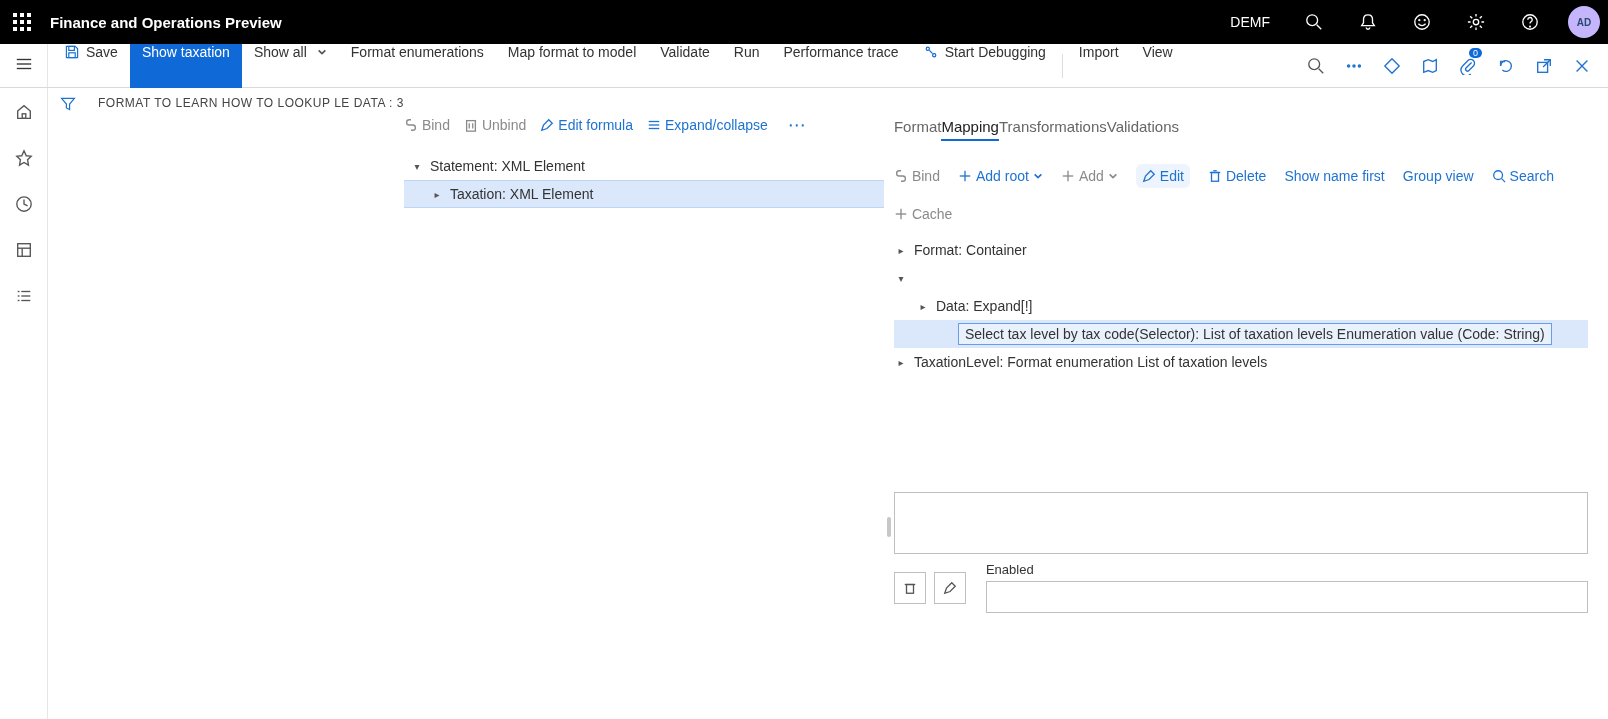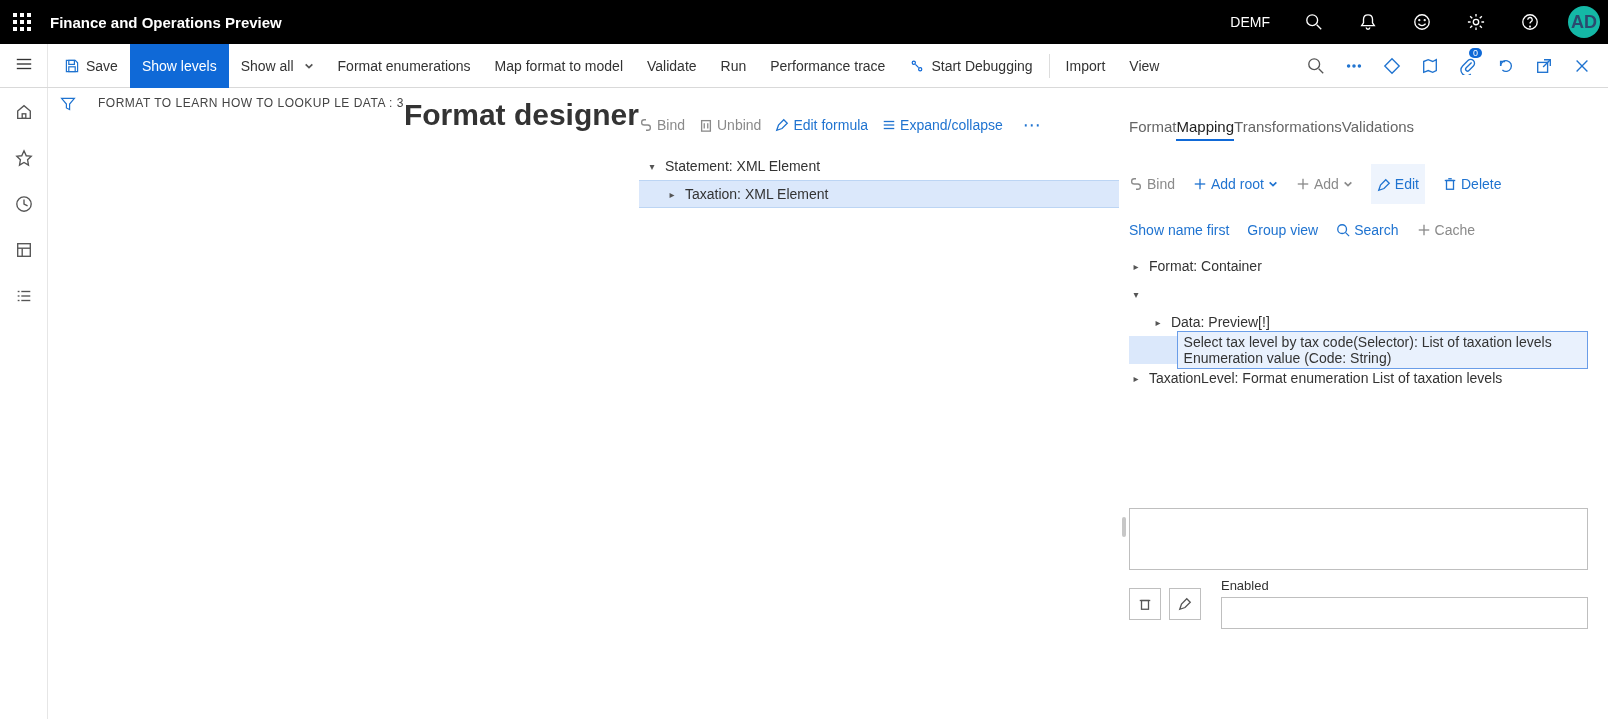--- a/index.html
+++ b/index.html
@@ -8,28 +8,28 @@
   
   .top-header { display: flex; align-items: center; height: 44px; background: #000; color: #fff; text-align: center; }
   .waffle { width: 44px; height: 44px; display: flex; align-items: center; justify-content: center; }
   .waffle svg { width: 18px; height: 18px; fill: #fff; }
   .app-title { font-size: 15px; font-weight: 600; padding-left: 6px; }
   .top-header .spacer { flex: 1; }
   .top-right { display: flex; align-items: center; gap: 14px; }
   .top-right .txt { font-size: 14px; padding: 0 10px; }
   .top-right .ico { width: 40px; height: 44px; display: flex; align-items: center; justify-content: center; }
   .top-right .ico svg { width: 18px; height: 18px; fill: none; stroke: #fff; stroke-width: 1.5; }
-  .avatar { width: 32px; height: 32px; border-radius: 50%; background: #14b8a6; color: #2b4a6f; display: flex; align-items: center; justify-content: center; font-size: 18px; font-weight: 600; margin: 0 8px 0 4px; }
+  .avatar { width: 32px; height: 32px; border-radius: 50%; background: #c4b5fd; color: #2b4a6f; display: flex; align-items: center; justify-content: center; font-size: 10px; font-weight: 600; margin: 0 8px 0 4px; }
 
   
   .cmdbar-row { display: flex; height: 44px; border-bottom: 1px solid #d9d9d9; align-items: stretch; }
   .cmdbar-left { width: 48px; display: flex; align-items: center; justify-content: center; border-right: 1px solid #e6e6e6; }
   .hamburger svg { width: 18px; height: 18px; stroke: #333; stroke-width: 1.5; fill: none; }
   .cmdbar { display: flex; align-items: center; flex: 1; padding: 0 4px; }
-  .cmd { display: flex; align-items: center; padding: 0 12px; height: 44px; font-size: 14px; color: #333; cursor: pointer; gap: 6px; }
+  .cmd { display: flex; padding: 0 12px; height: 44px; font-size: 14px; color: #333; cursor: pointer; gap: 6px; }
   .cmd.save svg { width: 16px; height: 16px; fill: none; stroke: #1f73d0; stroke-width: 1.5; }
   .cmd.primary { background: #0f69d7; color: #fff; }
   .cmd.show-all .chev { margin-left: 4px; }
   .cmd .chev svg { width: 10px; height: 10px; stroke: #555; stroke-width: 2; fill: none; }
   .cmd.debug { color: #333; }
   .cmd.debug svg { width: 16px; height: 16px; stroke: #0f69d7; stroke-width: 1.5; fill: none; }
   .cmd-sep { width: 1px; height: 24px; background: #ddd; margin: 0 4px; }
   .cmdbar-right { display: flex; align-items: center; gap: 6px; padding-right: 10px; }
   .cmdbar-right .ico { width: 32px; height: 44px; display: flex; align-items: center; justify-content: center; }
   .cmdbar-right .ico svg { width: 18px; height: 18px; stroke: #1f73d0; stroke-width: 1.5; fill: none; }
@@ -72,28 +72,28 @@
 
   
   .right-panel { flex: 1; display: flex; flex-direction: column; min-width: 0; }
   .tabs { display: flex; font-size: 15px; color: #666; border-bottom: 1px solid transparent; padding-bottom: 6px; }
   .tab { padding: 4px 0; cursor: pointer; }
   .tab.active { color: #222; border-bottom: 2px solid #0f69d7; }
 
   .right-toolbar { display: flex; align-items: center; gap: 18px; margin-top: 16px; font-size: 14px; flex-wrap: wrap; }
   .right-toolbar .tbtn { color: #8a8a8a; }
   .right-toolbar .tbtn.blue { color: #1f73d0; }
-  .right-toolbar .tbtn.hover { background: #eef4fd; padding: 12px 6px; border-radius: 0; align-items: flex-end; }
+  .right-toolbar .tbtn.hover { background: #eef4fd; padding: 4px 6px; border-radius: 6px; }
   .right-toolbar .tbtn .chev svg { width: 10px; height: 10px; stroke: currentColor; stroke-width: 2; fill: none; }
 
   .ds-tree { margin-top: 14px; font-size: 14px; }
   .ds-row { display: flex; align-items: center; height: 28px; }
   .ds-row .twist { width: 14px; display: inline-flex; justify-content: center; margin-right: 6px; font-size: 10px; color: #555; }
   .ds-row.indent1 { padding-left: 22px; }
-  .ds-row.indent2 { padding-left: 32px; }
+  .ds-row.indent2 { padding-left: 44px; }
   .ds-row.sel { background: #dbe8fb; }
   .ds-row.sel .boxlabel { border: 1px solid #6a9de8; padding: 2px 6px; background: #e9f1fd; }
 
   .formula-area { margin-top: 116px; }
   .big-input { width: 100%; height: 62px; border: 1px solid #bfbfbf; background: #fff; }
   .below-row { display: flex; align-items: center; gap: 8px; margin-top: 8px; }
   .iconbtn { width: 32px; height: 32px; border: 1px solid #bfbfbf; display: flex; align-items: center; justify-content: center; }
   .iconbtn svg { width: 14px; height: 14px; stroke: #555; stroke-width: 1.5; fill: none; }
   .enabled-col { flex: 1; display: flex; flex-direction: column; gap: 4px; margin-left: 12px; }
   .enabled-label { font-size: 13px; color: #333; }
@@ -171,21 +171,21 @@
   <div class="cmdbar">
     <div class="cmd save">
       <svg viewBox="0 0 20 20">
             <path d="M3 3 L14 3 L17 6 L17 17 L3 17 Z"></path>
             <rect x="6" y="3" width="7" height="5"></rect>
             <rect x="6" y="11" width="8" height="6"></rect>
           </svg>
       <span>Save</span>
     </div>
     <div class="cmd primary">
-          <span>Show levels</span>
+          <span>Show taxation</span>
         </div>
     <div class="cmd show-all">
       <span>Show all</span>
       <span class="chev"><svg viewBox="0 0 12 12">
               <polyline points="2,4 6,8 10,4"></polyline>
             </svg></span>
     </div>
     <div class="cmd">
           <span>Format enumerations</span>
         </div>
@@ -309,21 +309,20 @@
   </div>
 
   <div class="filtercol">
     <div><svg viewBox="0 0 20 20">
             <polygon points="2,3 18,3 12,10 12,17 8,15 8,10"></polygon>
           </svg></div>
   </div>
 
   <div class="main">
     <div class="breadcrumb">FORMAT TO LEARN HOW TO LOOKUP LE DATA : 3</div>
-    <div class="page-title">Format designer</div>
 
     <div class="designer-row">
 
       <div class="left-panel">
         <div class="left-toolbar">
           <div class="tbtn">
             <svg viewBox="0 0 16 16">
                   <path d="M6 8 a3 3 0 0 1 0-6 h2 M10 8 a3 3 0 0 1 0 6 h-2 M5 8 h6"></path>
                 </svg>
             <span>Bind</span>
@@ -443,21 +442,21 @@
         <div class="ds-tree">
           <div class="ds-row">
             <span class="twist">▸</span>
             <span>Format: Container</span>
           </div>
           <div class="ds-row">
             <span class="twist">▾</span>
           </div>
           <div class="ds-row indent1">
             <span class="twist">▸</span>
-            <span>Data: Preview[!]</span>
+            <span>Data: Expand[!]</span>
           </div>
           <div class="ds-row indent2 sel">
             <span class="twist" style="visibility:hidden">▸</span>
             <span class="boxlabel">Select tax level by tax code(Selector): List of taxation levels Enumeration value (Code: String)</span>
           </div>
           <div class="ds-row">
             <span class="twist">▸</span>
             <span>TaxationLevel: Format enumeration List of taxation levels</span>
           </div>
         </div>

